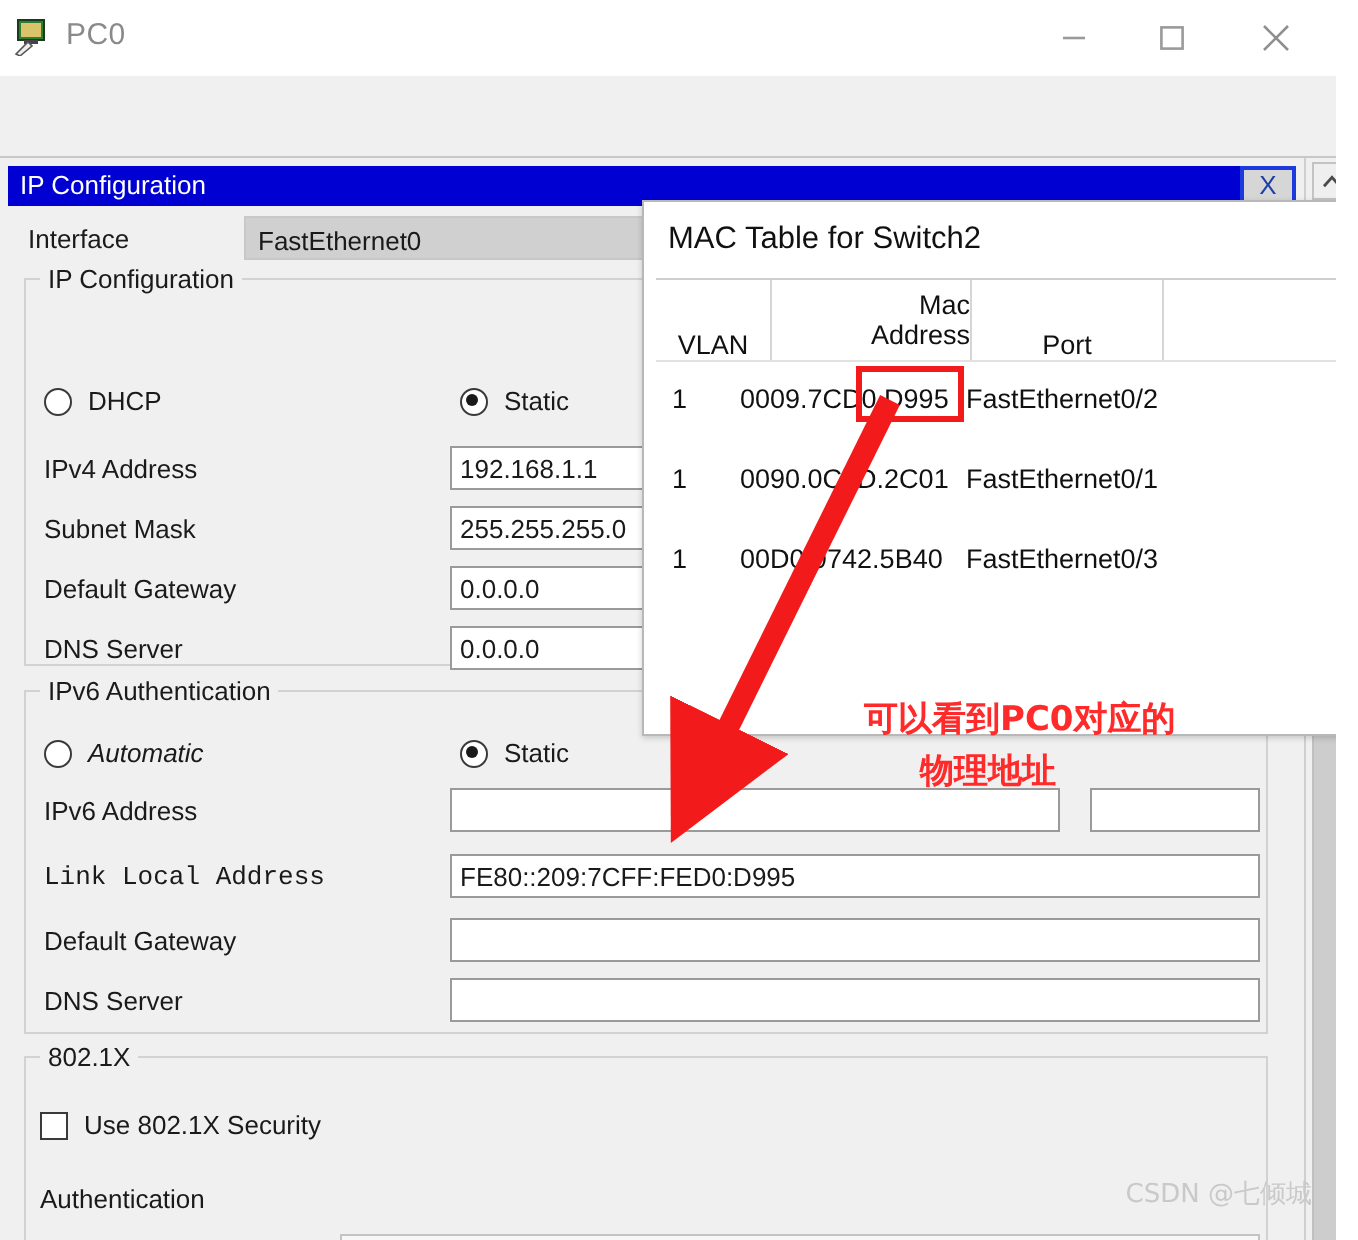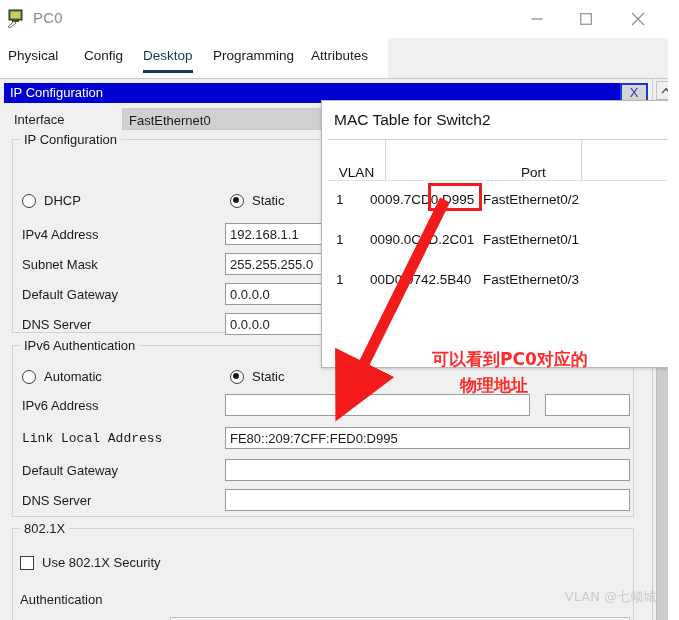--- a/index.html
+++ b/index.html
@@ -252,28 +252,20 @@
         </svg>
     </div>
     <div class="wbtn close">
       <svg width="15" height="15" viewBox="0 0 15 15">
         <line x1="1.5" y1="1.5" x2="13.5" y2="13.5" stroke="#8f8f8f" stroke-width="1.3"></line>
         <line x1="13.5" y1="1.5" x2="1.5" y2="13.5" stroke="#8f8f8f" stroke-width="1.3"></line>
       </svg>
     </div>
   </div>
 
-  <div class="tabstrip">
-    <div class="tabstrip-white"></div>
-    <div class="tab" style="left:8px;"><span>Physical</span></div>
-    <div class="tab" style="left:84px;"><span>Config</span></div>
-    <div class="tab active" style="left:143px;"><span>Desktop</span><span class="uline"></span></div>
-    <div class="tab" style="left:213px;"><span>Programming</span></div>
-    <div class="tab" style="left:311px;"><span>Attributes</span></div>
-  </div>
 
   <div class="panel">
 
     <div class="ipcfg-titlebar">
       <span class="t">IP Configuration</span>
       <div class="ipcfg-close">X</div>
     </div>
 
     <div class="formarea">
 
@@ -300,21 +292,21 @@
       <span class="row-label" style="left:18px; top:182px;">Default Gateway</span>
       <div class="tfield" style="left:221px; top:178px; width:188px; height:22px;">0.0.0.0</div>
 
       <span class="row-label" style="left:18px; top:212px;">DNS Server</span>
       <div class="tfield" style="left:221px; top:208px; width:188px; height:22px;">0.0.0.0</div>
 
       <div class="group" style="left:8px; top:240px; width:622px; height:172px;"></div>
       <span class="group-title" style="left:16px; top:233px;">IPv6 Authentication</span>
 
       <span class="radio" style="left:18px; top:265px;"></span>
-      <span class="radio-label" style="left:40px; top:264px;">Automatic</span>
+      <span class="radio-label" style="left:40px; top:264px;font-style:italic;">Automatic</span>
 
       <span class="radio on" style="left:226px; top:265px;"></span>
       <span class="radio-label" style="left:248px; top:264px;">Static</span>
 
       <span class="row-label" style="left:18px; top:293px;">IPv6 Address</span>
       <div class="tfield" style="left:221px; top:289px; width:305px; height:22px;"></div>
       <div class="tfield" style="left:541px; top:289px; width:85px; height:22px;"></div>
 
       <span class="row-label" style="left:18px; top:326px;font-family:Liberation Mono, monospace;">Link Local Address</span>
       <div class="tfield" style="left:221px; top:322px; width:405px; height:22px;">FE80::209:7CFF:FED0:D995</div>
@@ -348,20 +340,24 @@
     </div>
   </div>
 
   <div class="macpop">
     <span class="macpop-title">MAC Table for Switch2</span>
 
     <div class="mactable">
 
       <div class="mac-hcell" style="left:0px; width:58px;">
         <span>VLAN</span>
+      </div>
+      <div class="mac-hcell" style="left:58px; width:100px; flex-direction:column;">
+        <span>Mac</span>
+        <span>Address</span>
       </div>
       <div class="mac-hcell" style="left:158px; width:96px;">
         <span>Port</span>
       </div>
       <div class="mac-hcell" style="left:254px; width:90px; border-right:none;"></div>
 
       <div class="mac-rowline" style="top:40px;"></div>
 
       <div>
         <span class="mac-cell" style="left:8px;  top:52px;">1</span>
@@ -392,14 +388,14 @@
           <path d="M0,0 L6,3 L0,6 z" fill="#f21a1a"></path>
         </marker>
       </defs>
       <line x1="445" y1="200" x2="352" y2="388" stroke="#f21a1a" stroke-width="11" marker-end="url(#ah)"></line>
     </svg>
 
     <span class="zh-note" style="left:432px; top:348px;">可以看到PC0对应的</span>
     <span class="zh-note" style="left:460px; top:374px;">物理地址</span>
   </div>
 
-  <span class="watermark">VLAN @七倾城</span>
+  <span class="watermark">CSDN @七倾城</span>
 </div>
 
 </body></html>

